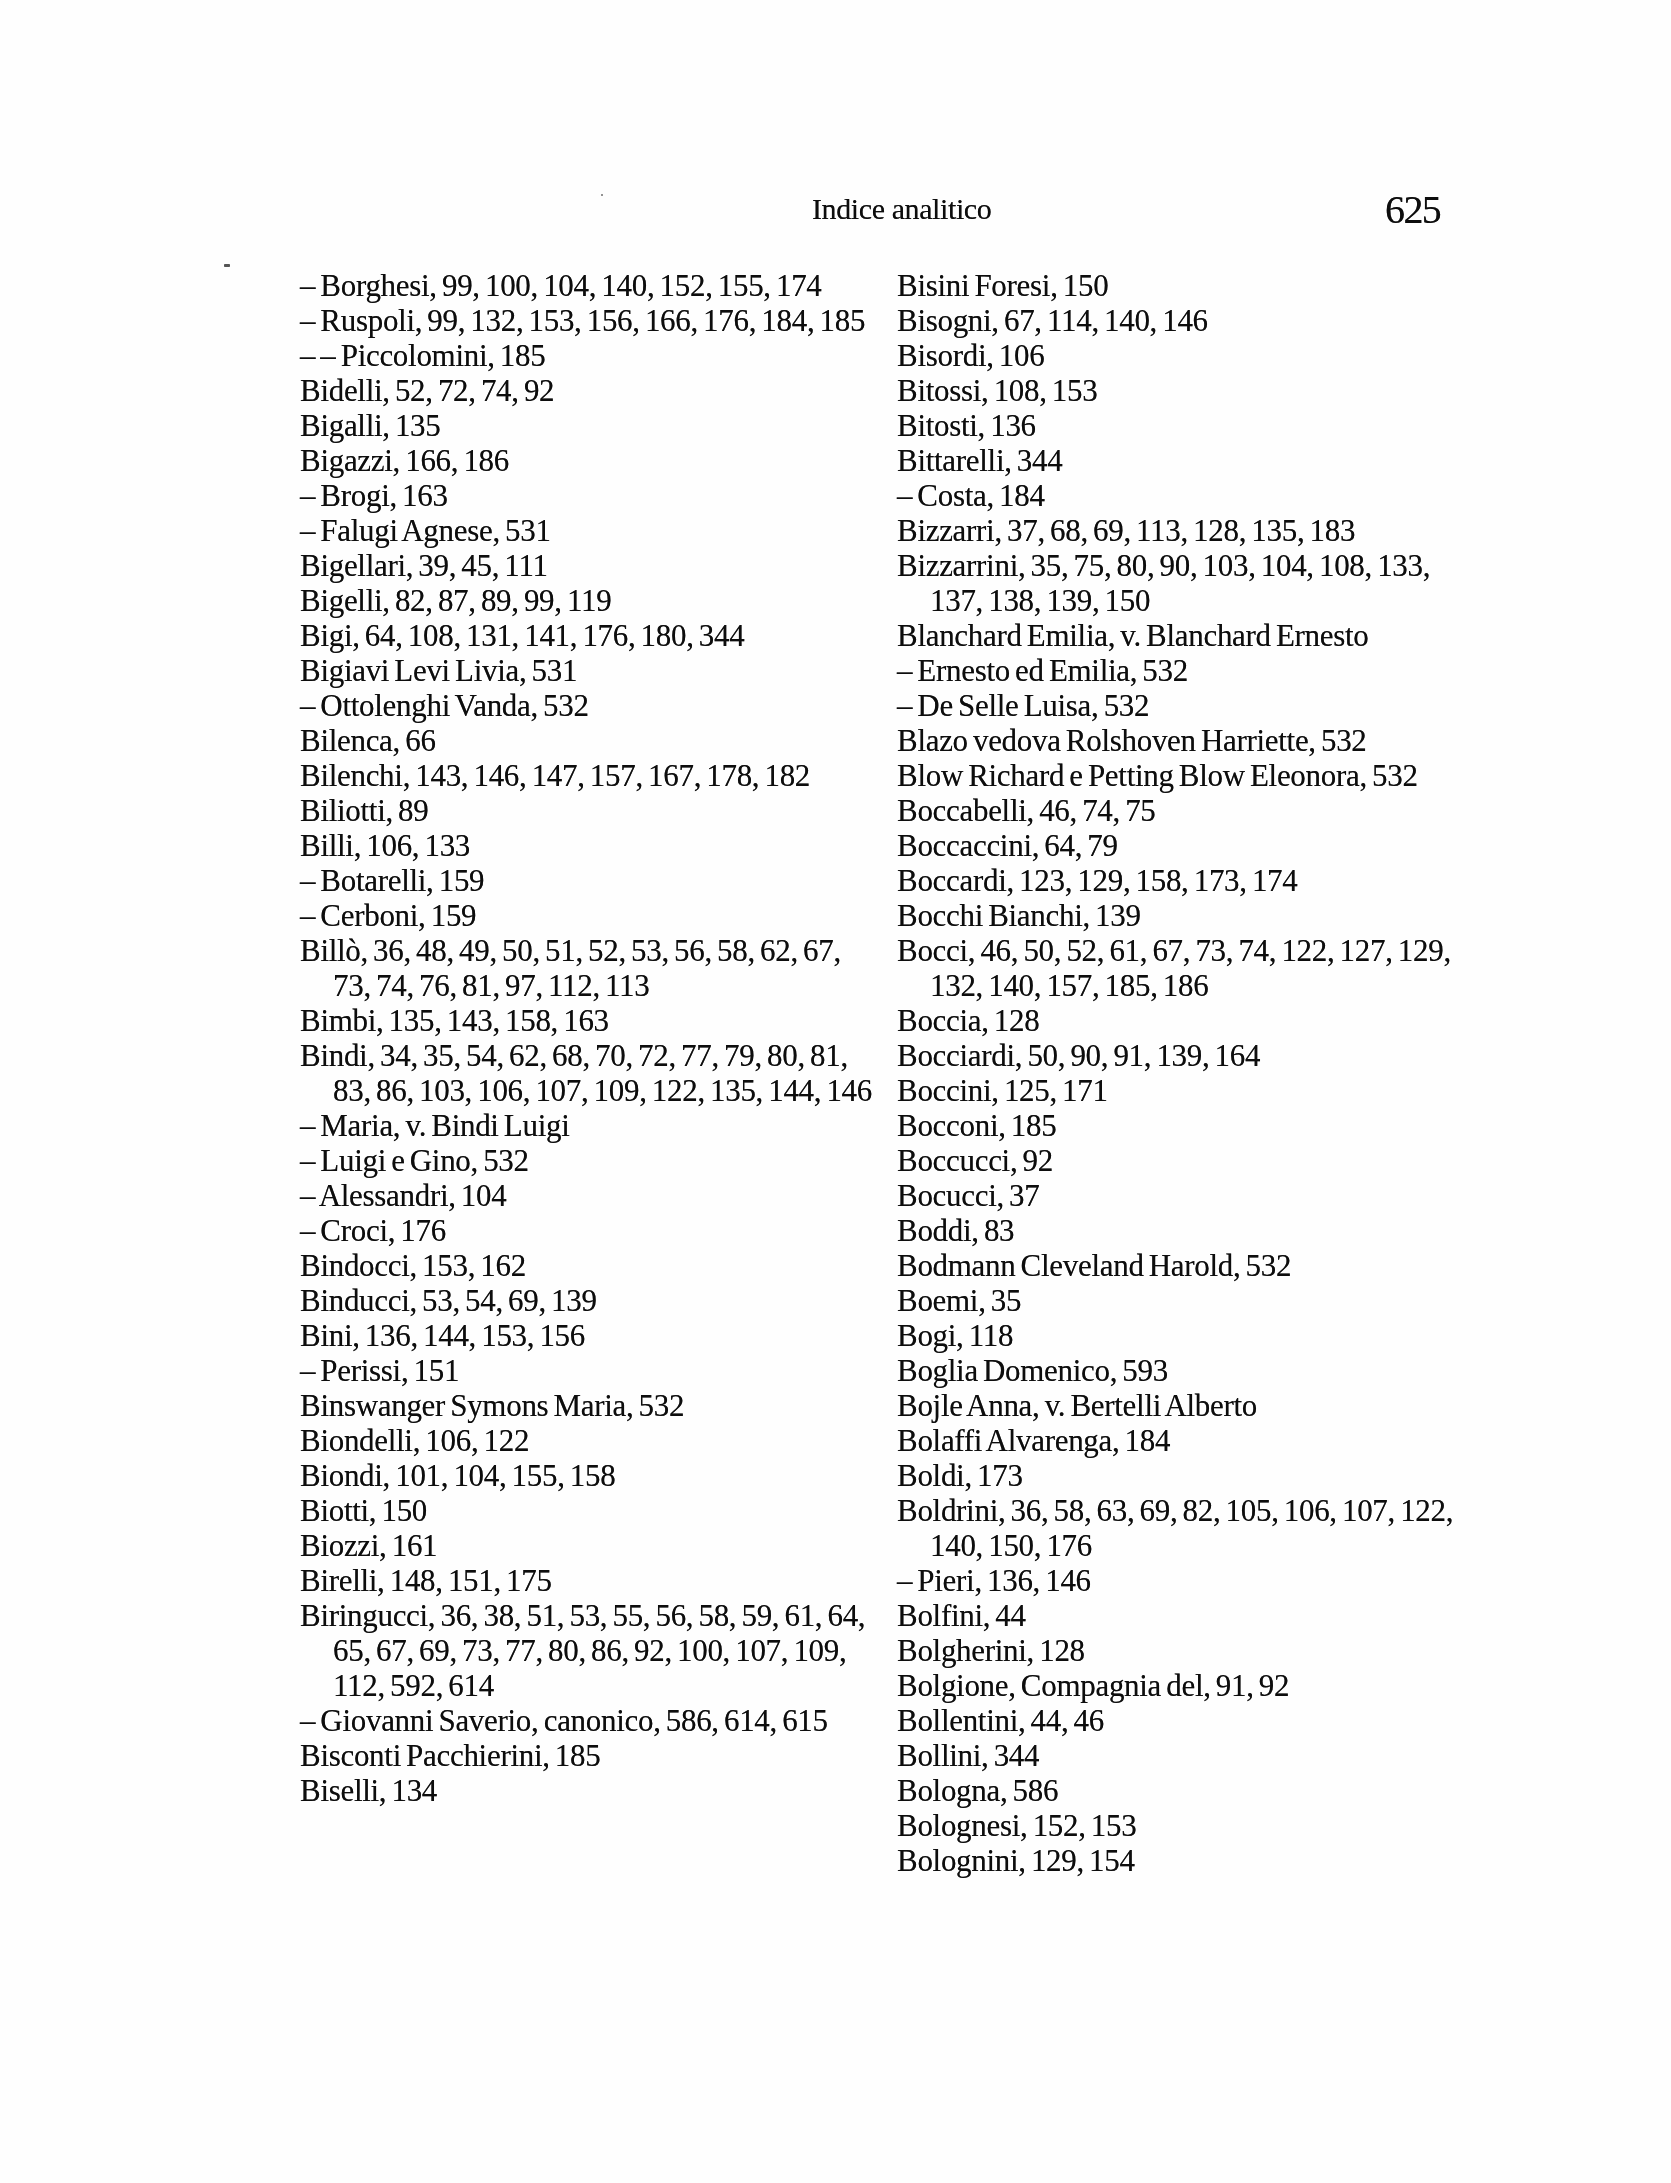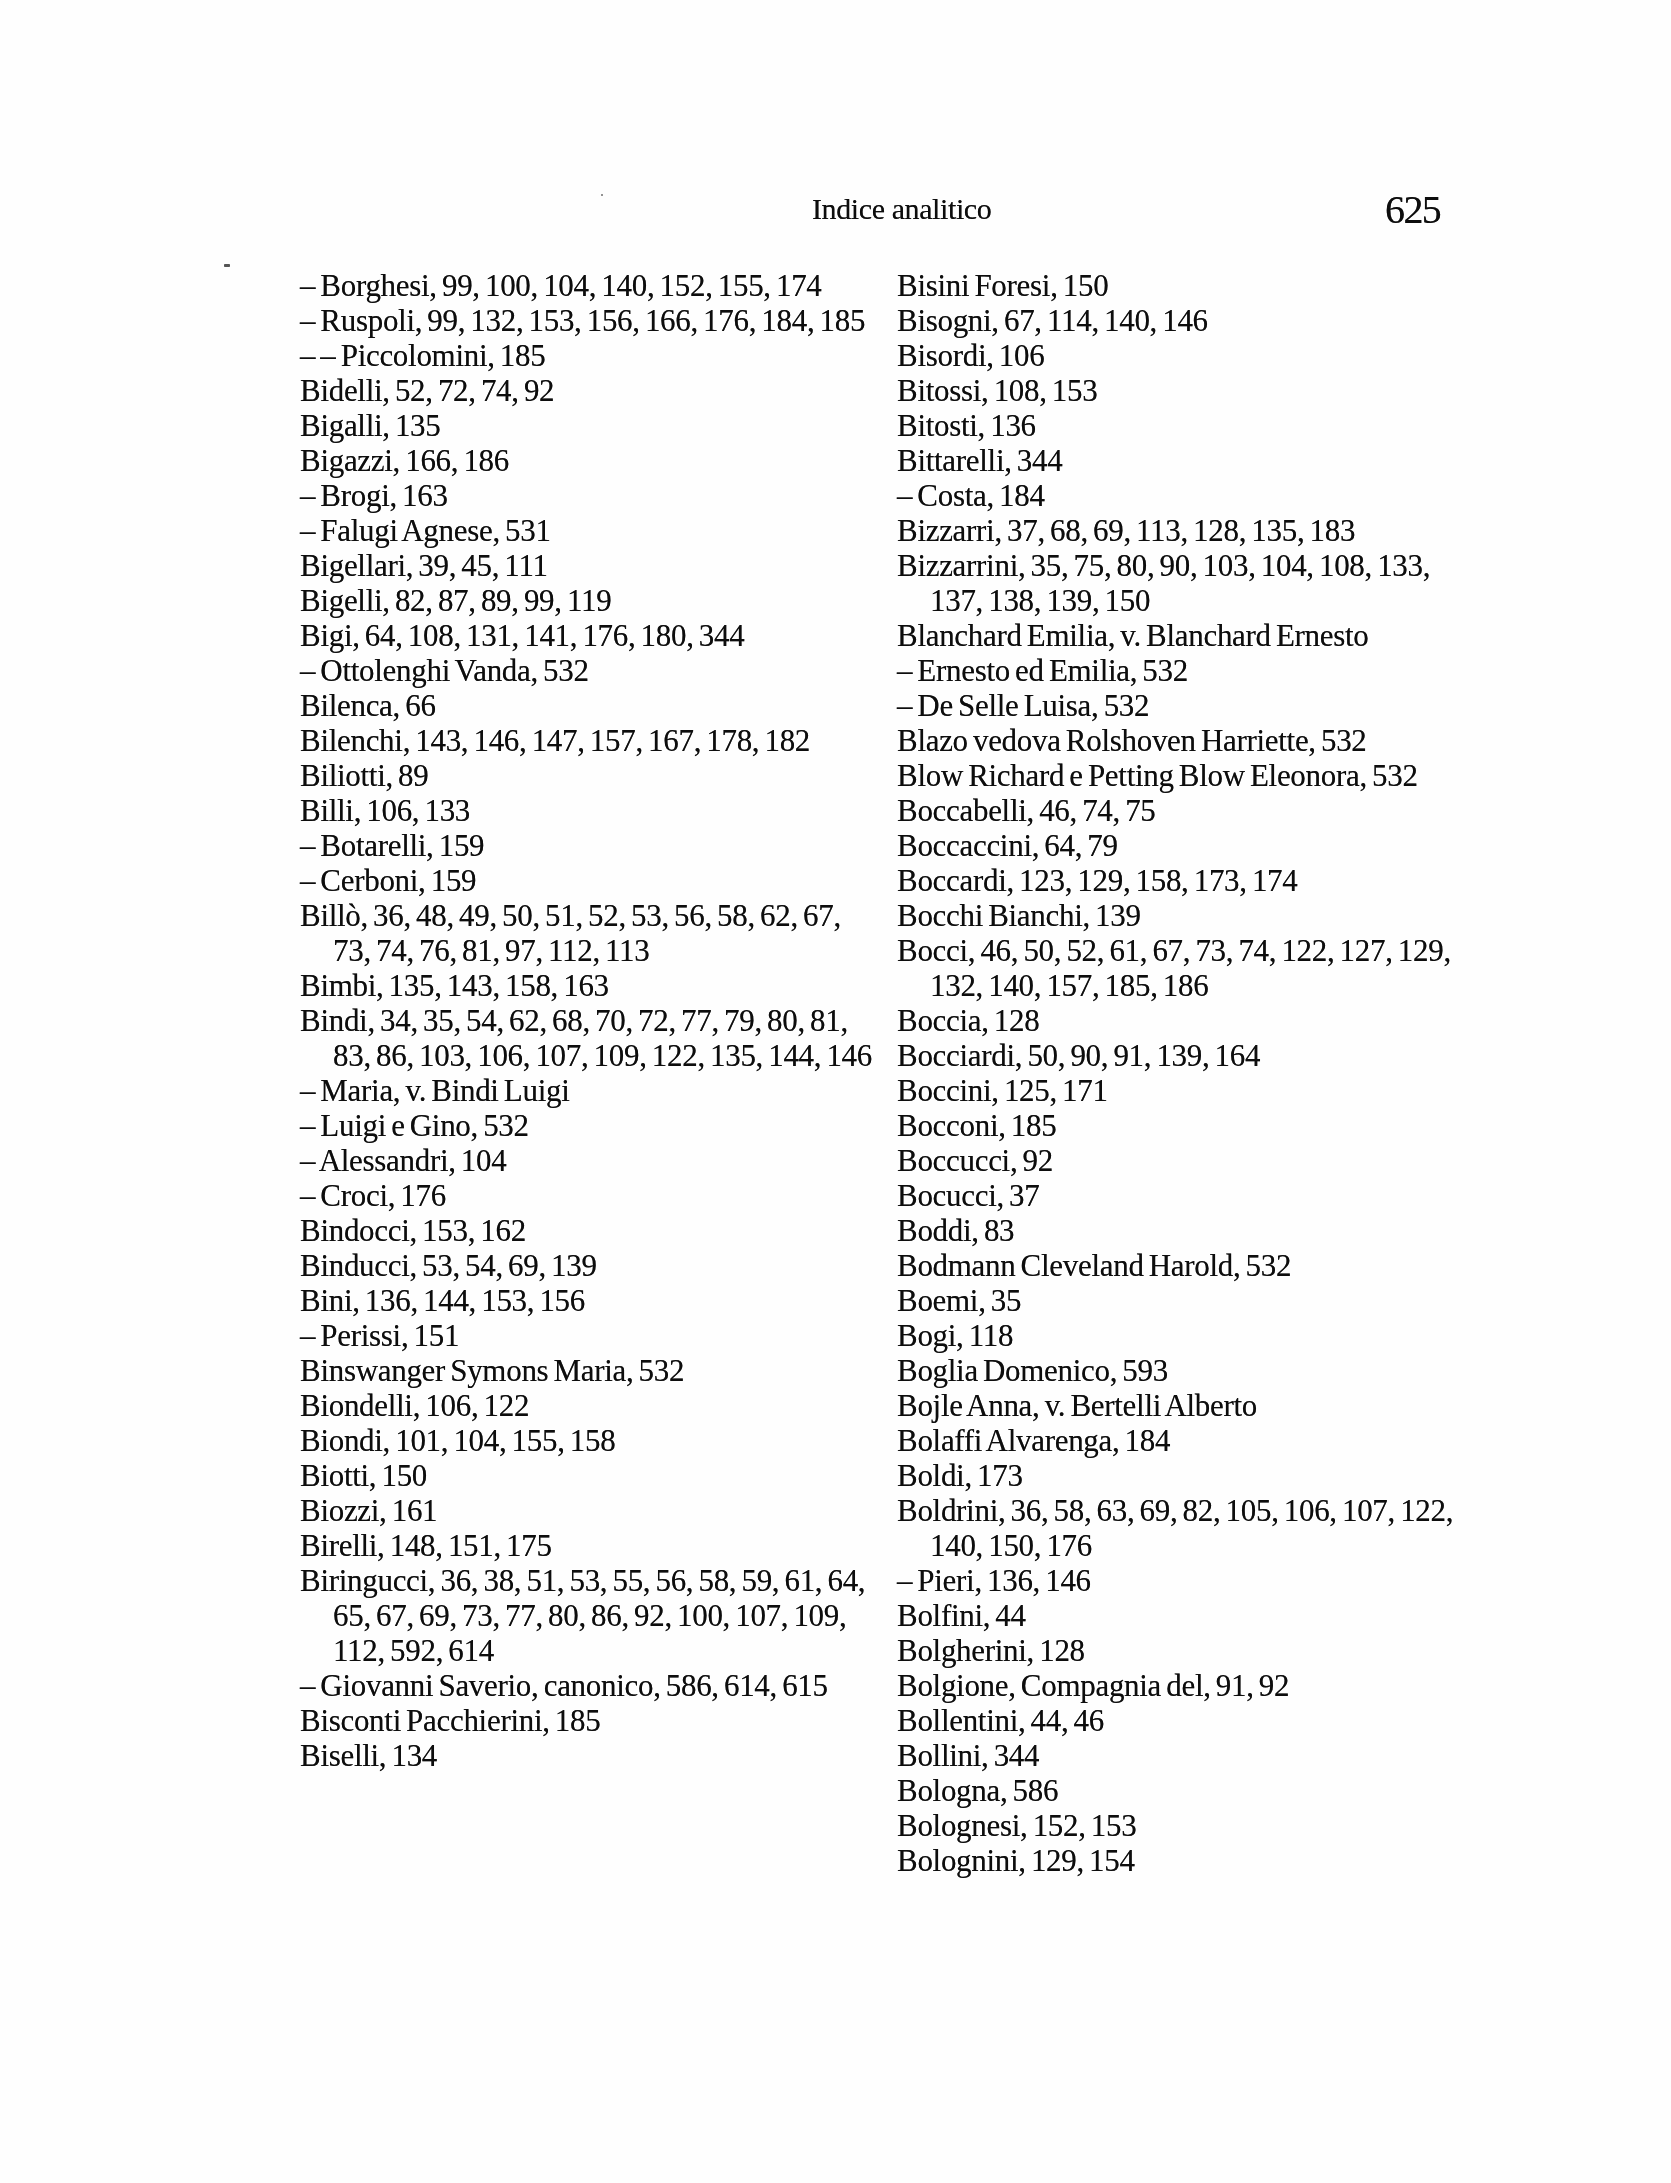--- a/index.html
+++ b/index.html
@@ -71,20 +71,21 @@
       <div class="line">– Ruspoli, 99, 132, 153, 156, 166, 176, 184, 185</div>
       <div class="line">– – Piccolomini, 185</div>
       <div class="line">Bidelli, 52, 72, 74, 92</div>
       <div class="line">Bigalli, 135</div>
       <div class="line">Bigazzi, 166, 186</div>
       <div class="line">– Brogi, 163</div>
       <div class="line">– Falugi Agnese, 531</div>
       <div class="line">Bigellari, 39, 45, 111</div>
       <div class="line">Bigelli, 82, 87, 89, 99, 119</div>
       <div class="line">Bigi, 64, 108, 131, 141, 176, 180, 344</div>
+      <div class="line">Bigiavi Levi Livia, 531</div>
       <div class="line">– Ottolenghi Vanda, 532</div>
       <div class="line">Bilenca, 66</div>
       <div class="line">Bilenchi, 143, 146, 147, 157, 167, 178, 182</div>
       <div class="line">Biliotti, 89</div>
       <div class="line">Billi, 106, 133</div>
       <div class="line">– Botarelli, 159</div>
       <div class="line">– Cerboni, 159</div>
       <div class="line">Billò, 36, 48, 49, 50, 51, 52, 53, 56, 58, 62, 67,</div>
       <div class="line cont">73, 74, 76, 81, 97, 112, 113</div>
       <div class="line">Bimbi, 135, 143, 158, 163</div>

